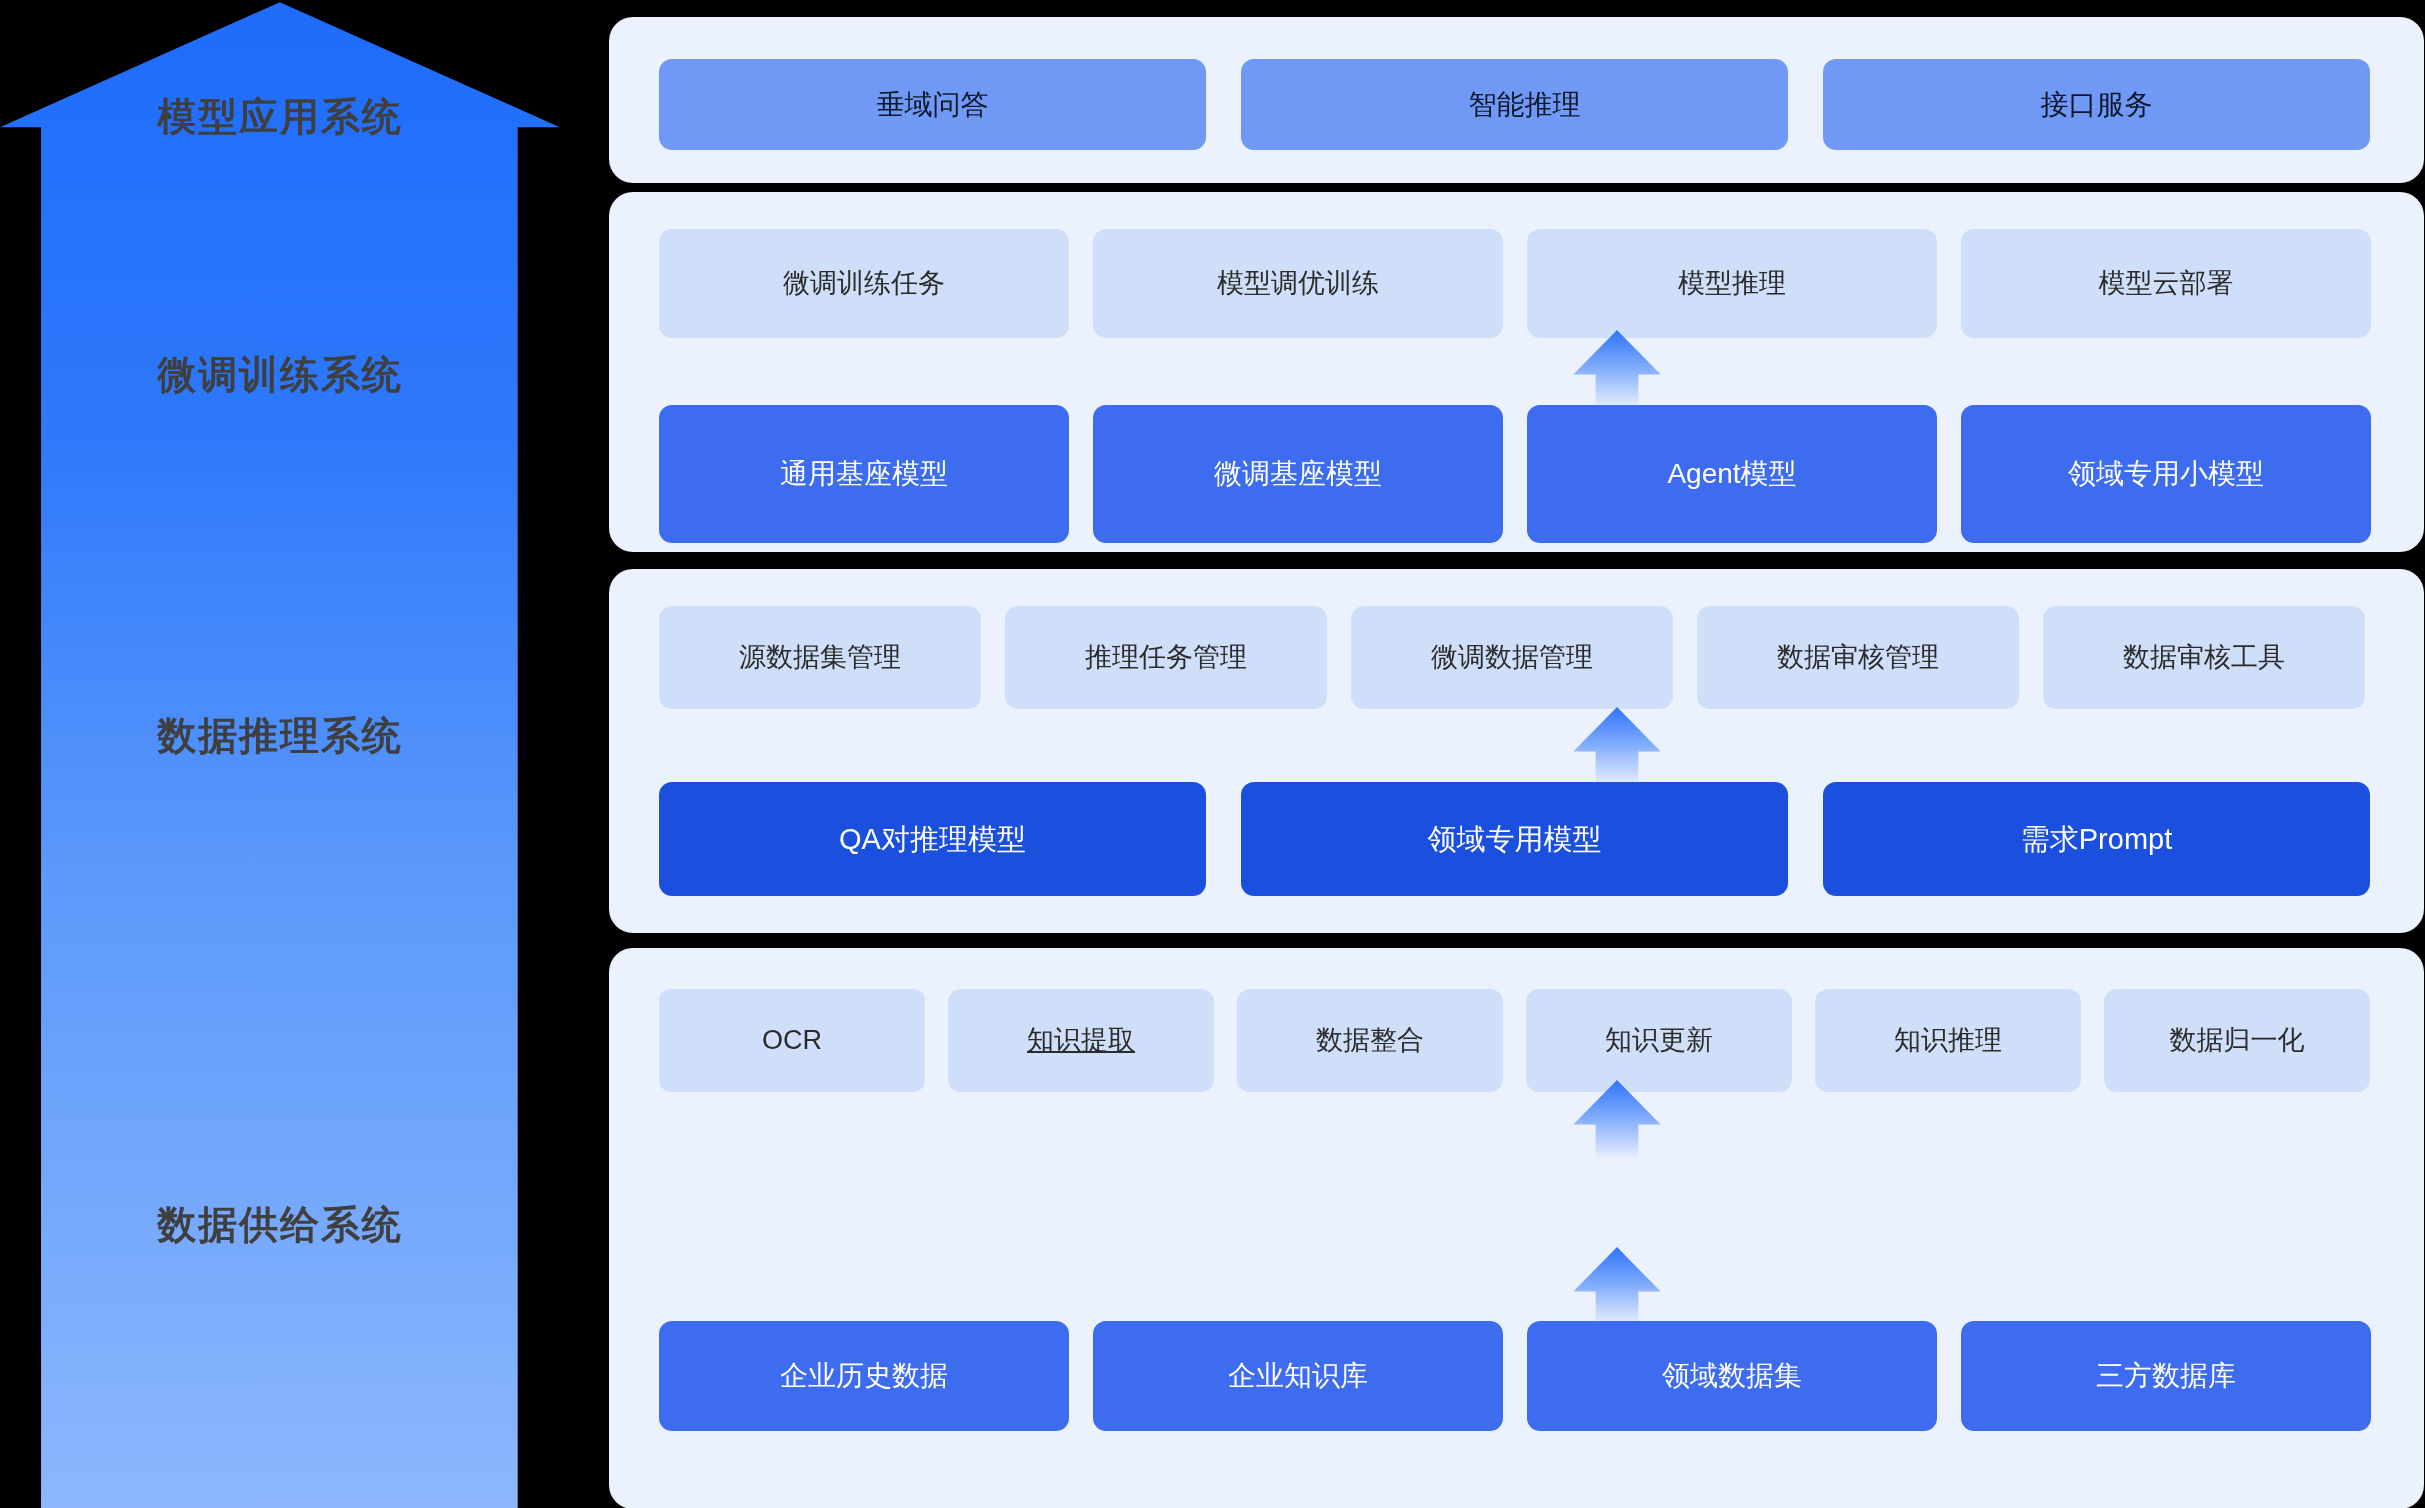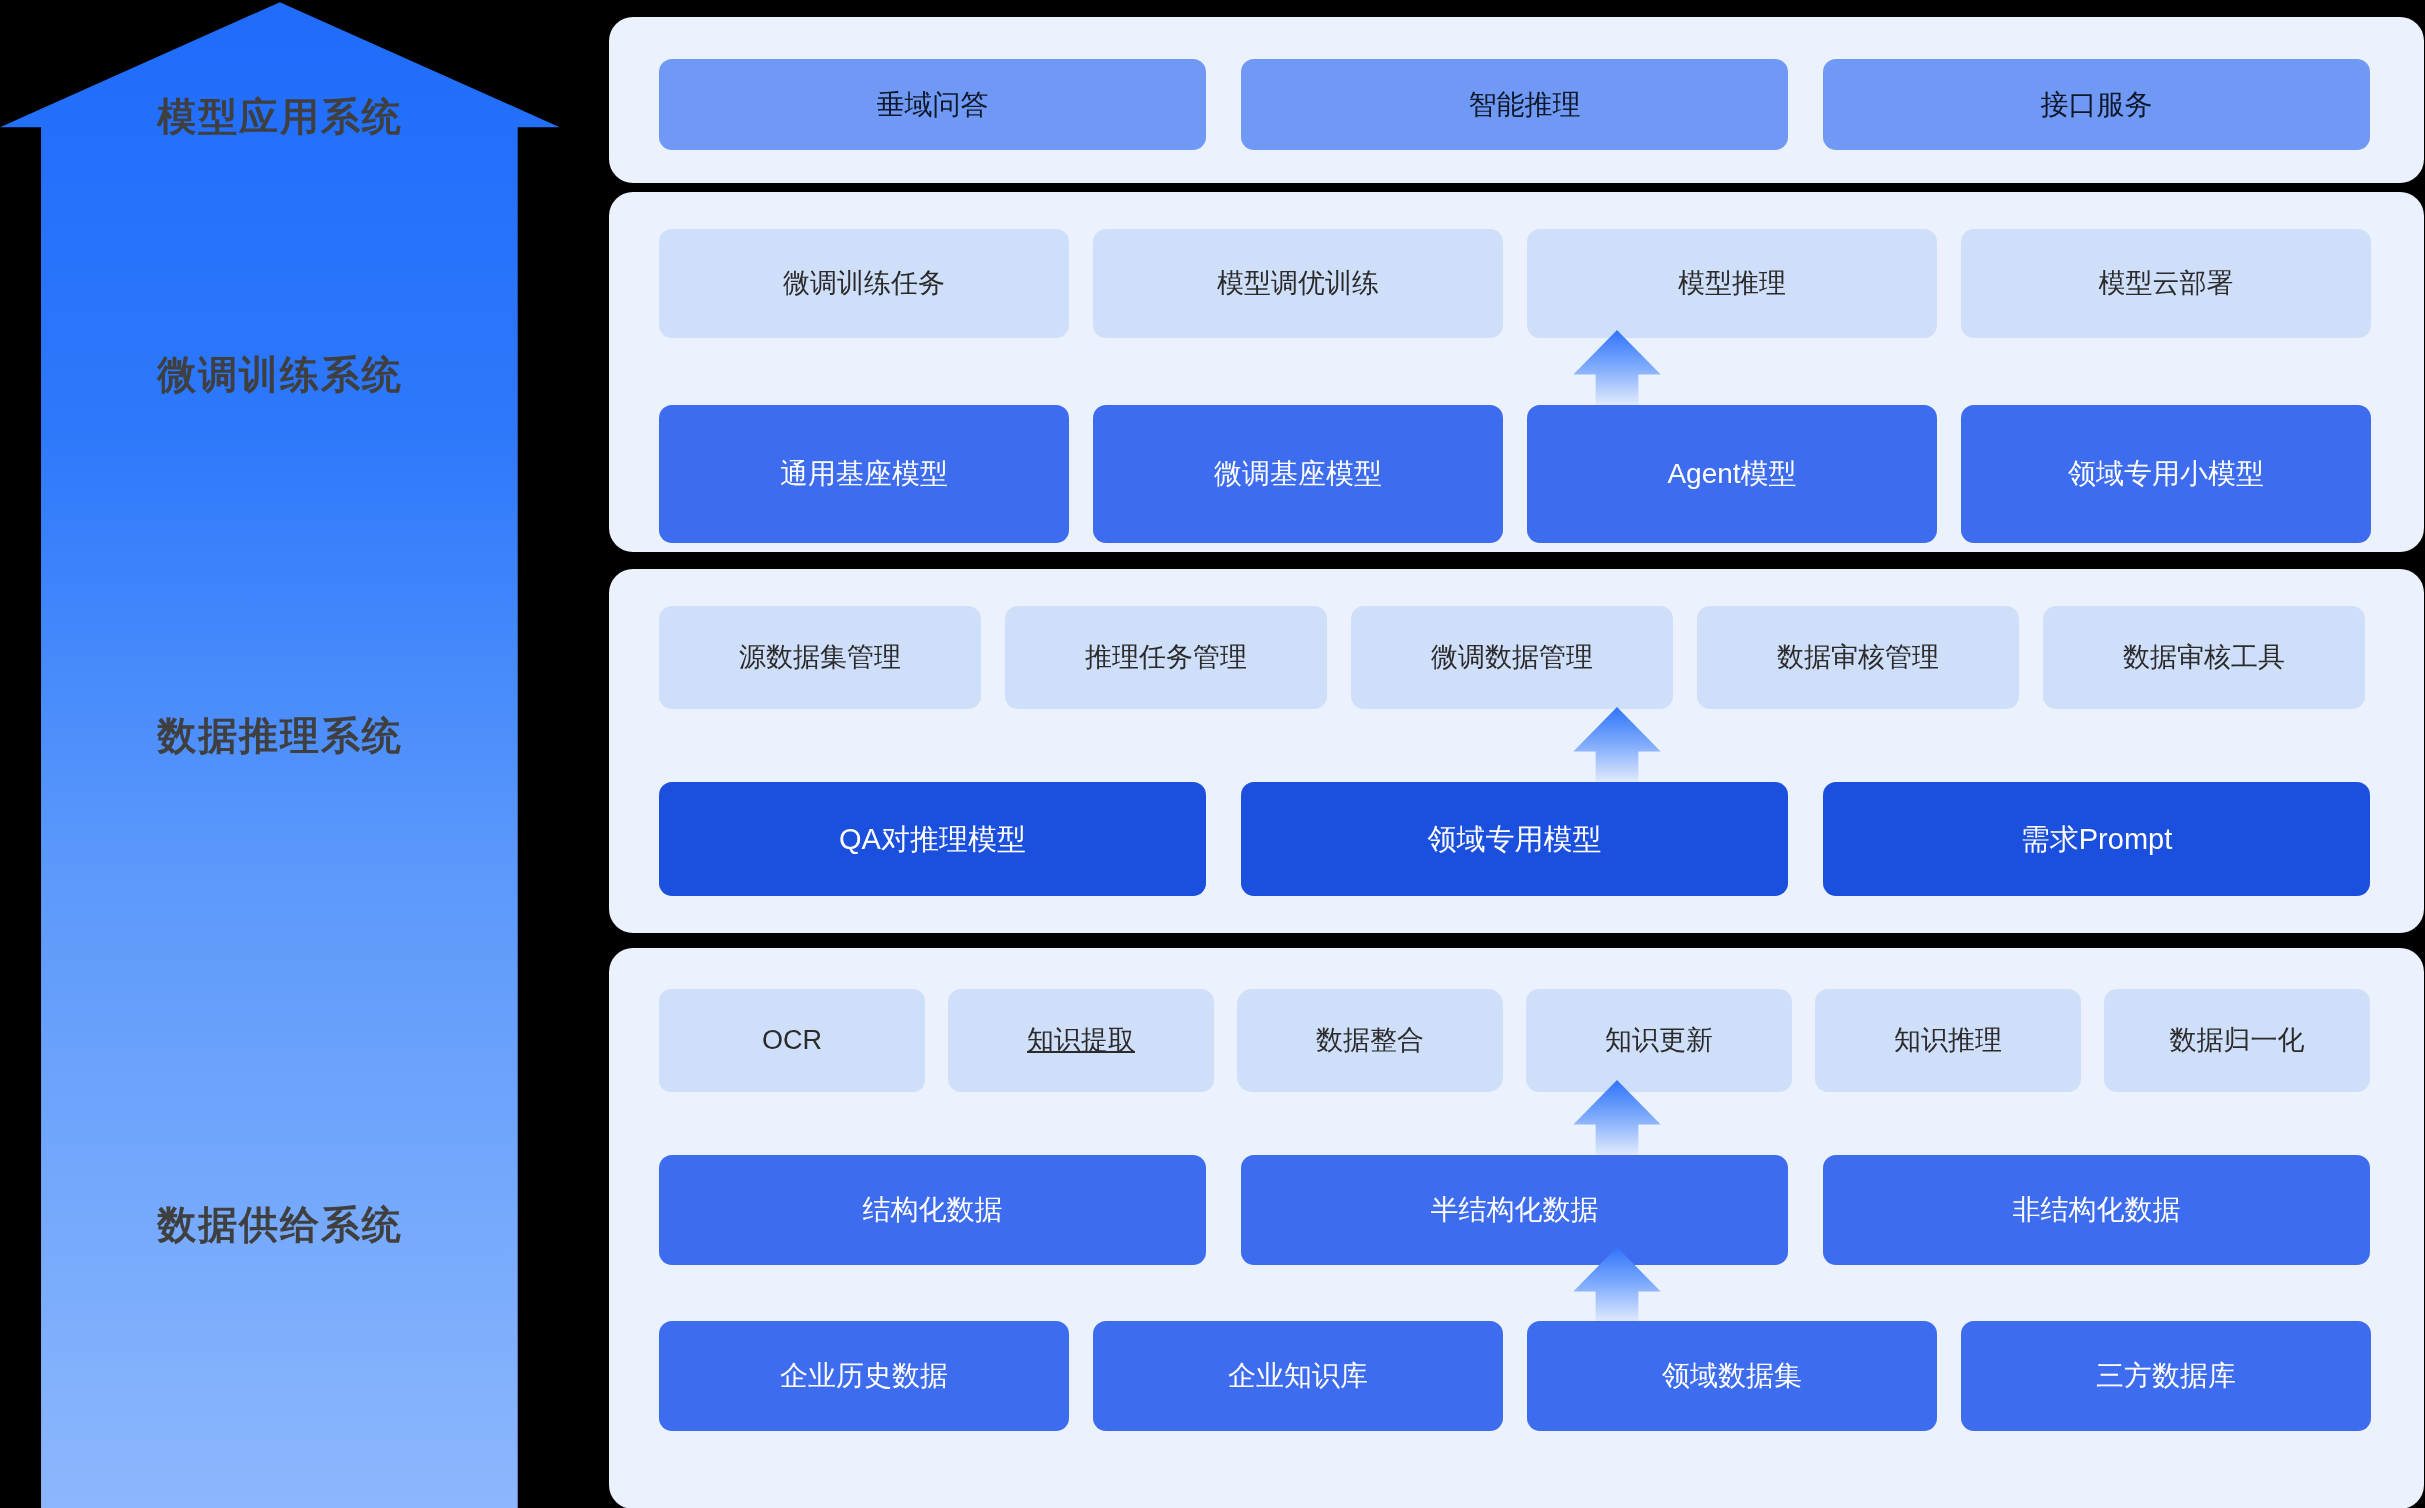--- a/index.html
+++ b/index.html
@@ -222,21 +222,21 @@
         <div class="cell tone-deep" style="flex:0 0 547px;">需求Prompt</div>
       </div>
     </div>
 
     <div class="panel" id="panel-3">
       <div class="row" id="p3-r0">
         <div class="cell tone-soft" style="flex:0 0 266px;border-radius:12px;">OCR</div>
         <div class="spacer" style="flex:0 0 23px;"></div>
         <div class="cell tone-soft" style="flex:0 0 266px;text-decoration:underline;">知识提取</div>
         <div class="spacer" style="flex:0 0 23px;"></div>
-        <div class="cell tone-soft" style="flex:0 0 266px;border-radius:15px;">数据整合</div>
+        <div class="cell tone-soft" style="flex:0 0 266px;">数据整合</div>
         <div class="spacer" style="flex:0 0 23px;"></div>
         <div class="cell tone-soft" style="flex:0 0 266px;">知识更新</div>
         <div class="spacer" style="flex:0 0 23px;"></div>
         <div class="cell tone-soft" style="flex:0 0 266px;">知识推理</div>
         <div class="spacer" style="flex:0 0 23px;"></div>
         <div class="cell tone-soft" style="flex:0 0 266px;">数据归一化</div>
       </div>
 
       <div class="connector" id="conn-p3a">
         <svg viewBox="0 0 94 84" xmlns="http://www.w3.org/2000/svg">
@@ -244,27 +244,20 @@
             <linearGradient id="connGrad3" x1="0" y1="0" x2="0" y2="1">
               <stop offset="0%" stop-color="#2f74fb"></stop>
               <stop offset="45%" stop-color="#7aa8fc"></stop>
               <stop offset="100%" stop-color="#e8effd"></stop>
             </linearGradient>
           </defs>
           <path d="M 47 0 L 94 48 L 70 48 L 70 84 L 24 84 L 24 48 L 0 48 Z" fill="url(#connGrad3)"></path>
         </svg>
       </div>
 
-      <div class="row" id="p3-r1">
-        <div class="cell tone-strong" style="flex:0 0 547px;">结构化数据</div>
-        <div class="spacer" style="flex:0 0 35px;"></div>
-        <div class="cell tone-strong" style="flex:0 0 547px;">半结构化数据</div>
-        <div class="spacer" style="flex:0 0 35px;"></div>
-        <div class="cell tone-strong" style="flex:0 0 547px;">非结构化数据</div>
-      </div>
 
       <div class="connector" id="conn-p3b">
         <svg viewBox="0 0 94 84" xmlns="http://www.w3.org/2000/svg">
           <defs>
             <linearGradient id="connGrad4" x1="0" y1="0" x2="0" y2="1">
               <stop offset="0%" stop-color="#2f74fb"></stop>
               <stop offset="45%" stop-color="#7aa8fc"></stop>
               <stop offset="100%" stop-color="#e8effd"></stop>
             </linearGradient>
           </defs>

